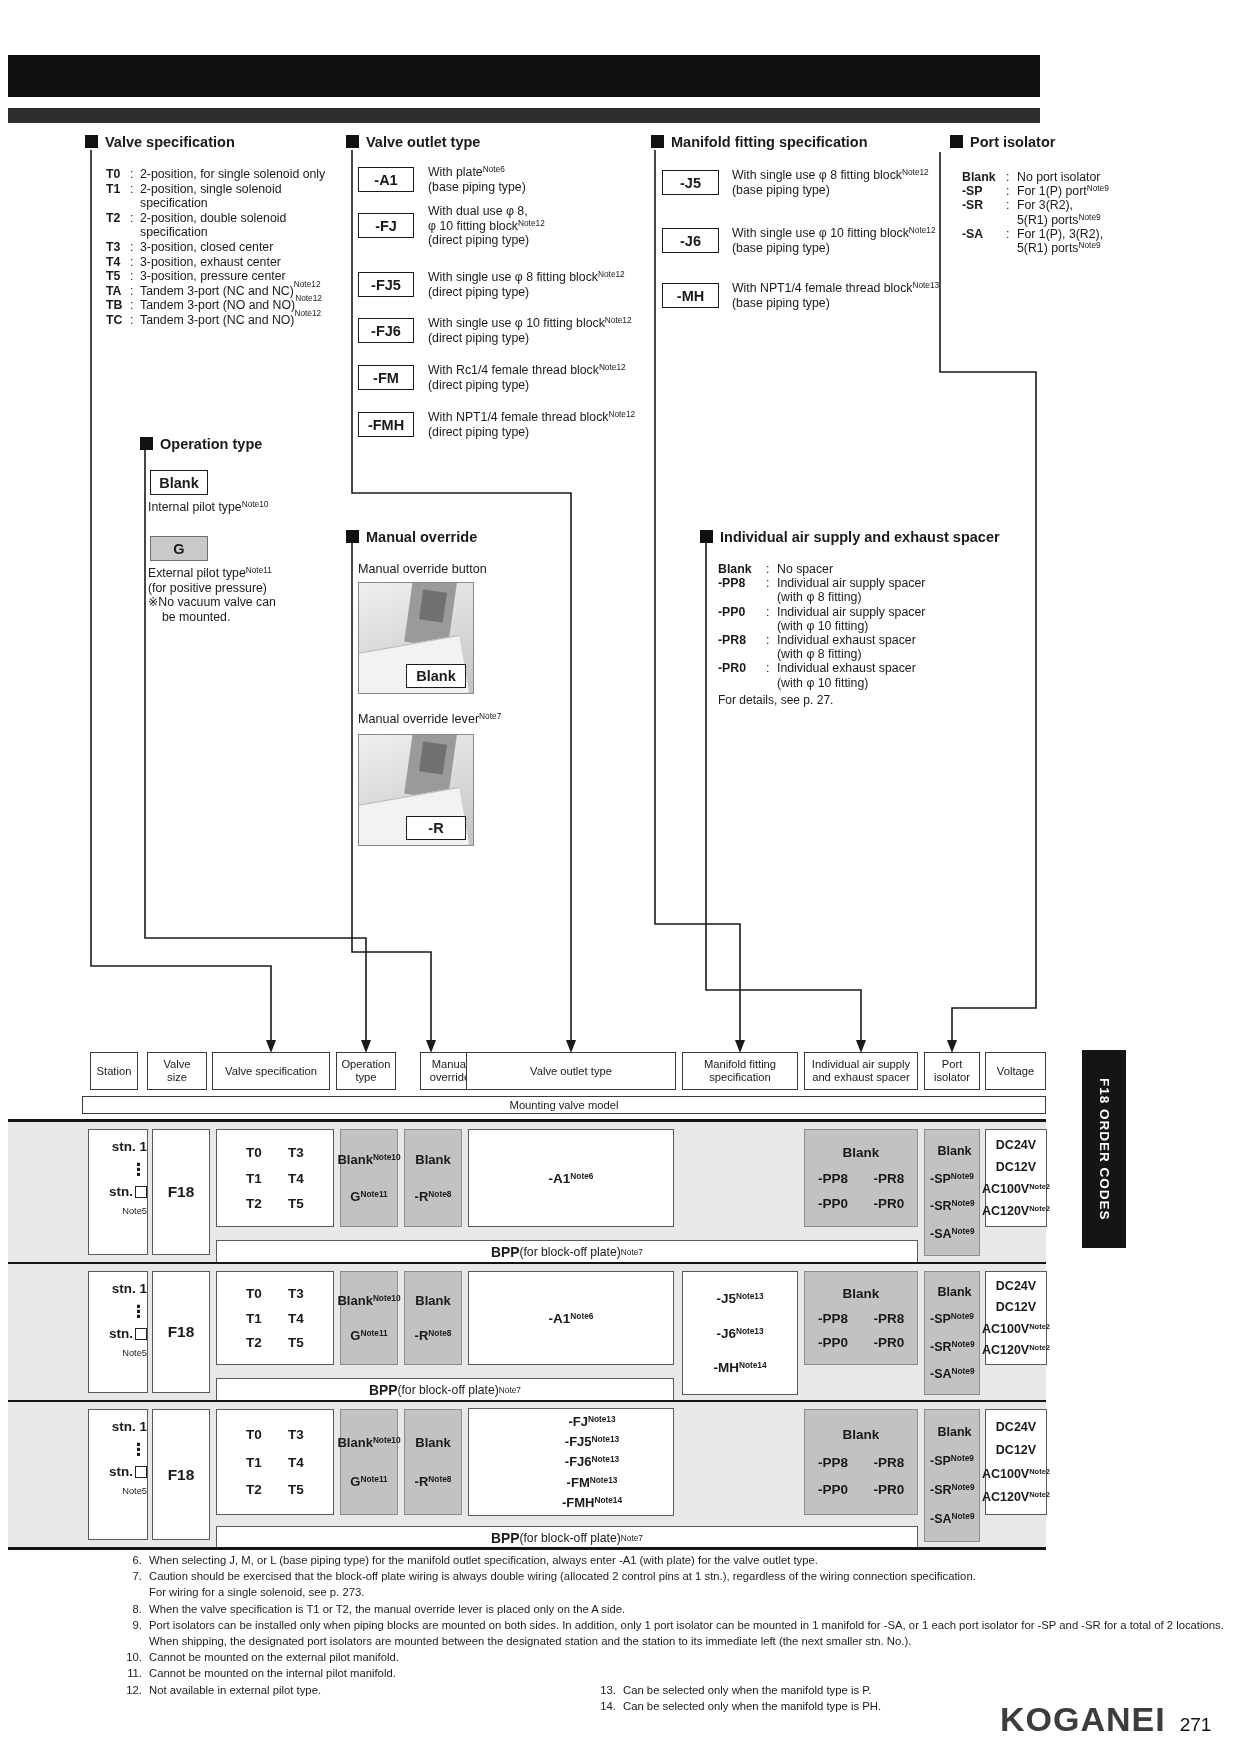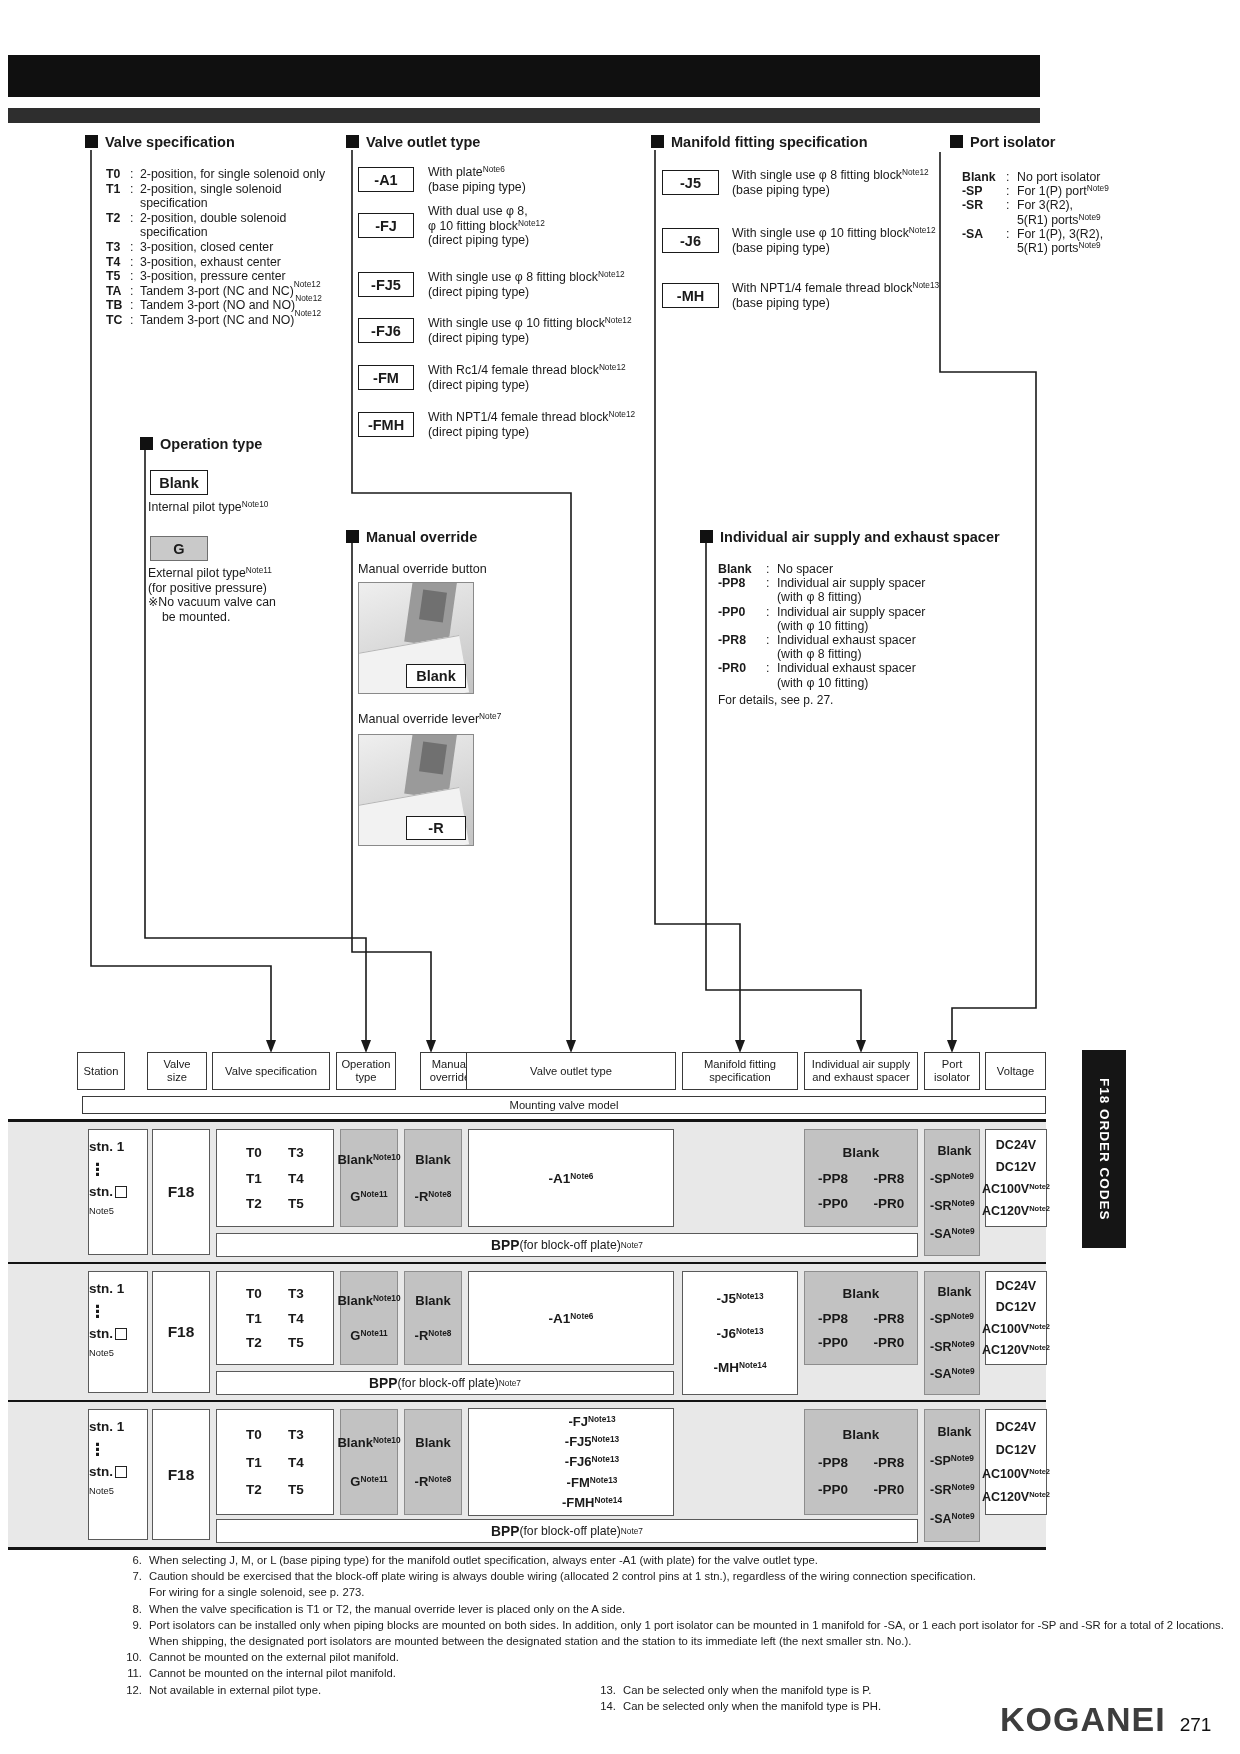--- a/index.html
+++ b/index.html
@@ -51,21 +51,21 @@
          font-size:11.2px; line-height:12.6px; white-space:pre-line; z-index:3; }
   .mbar { position:absolute; left:82px; top:1096px; width:964px; height:18px; background:#fff; border:1.3px solid #3a3a3a;
           display:flex; align-items:center; justify-content:center; font-size:11.2px; z-index:3; }
 
   .rowbg { position:absolute; left:8px; width:1038px; background:#e8e8e8; z-index:2; }
   .hline { position:absolute; left:8px; width:1038px; background:#141414; z-index:3; }
 
   .cell { position:absolute; background:#fff; border:1px solid #5a5a5a; }
   .cell.g { background:#c2c2c2; border-color:#8d8d8d; }
 
-  .c-station { left:80px; width:60px; display:flex; flex-direction:column; align-items:flex-start; padding-top:9px; }
+  .c-station { left:80px; width:60px; display:flex; flex-direction:column; align-items:flex-end; padding-top:9px; }
   .st-top { font-weight:bold; font-size:13.5px; }
   .st-dots { font-weight:bold; font-size:17px; margin:5px 0 4px; }
   .st-bot { font-weight:bold; font-size:13.5px; display:flex; align-items:center; gap:2px; }
   .sq { width:12px; height:12px; border:1.3px solid #222; display:inline-block; }
   .st-note { font-size:9.3px; margin-top:7px; }
 
   .c-size { left:144px; width:58px; display:flex; align-items:center; justify-content:center; font-weight:bold; font-size:15.5px; }
   .c-vspec { left:208px; width:118px; display:grid; grid-template-columns:1fr 1fr; align-content:space-evenly; justify-items:center; font-weight:bold; font-size:13.5px; padding:4px 16px; }
   .c-op { left:332px; width:58px; }
   .c-mo { left:396px; width:58px; }
@@ -73,21 +73,21 @@
   .c-out { left:460px; width:206px; display:flex; align-items:center; justify-content:center; font-weight:bold; font-size:13.5px; }
   .c-outm { left:460px; width:206px; font-size:13px; }
   .c-man { left:674px; width:116px; font-size:13.5px; }
   .c-spc { left:796px; width:114px; display:flex; flex-direction:column; align-items:center; justify-content:space-evenly; font-weight:bold; font-size:13.5px; padding:4px 0; }
   .sp-row { display:flex; width:100%; }
   .sp-row span { flex:1; text-align:center; }
   .c-iso { left:916px; width:56px; display:flex; flex-direction:column; justify-content:space-evenly; align-items:flex-start; padding-left:5px; font-weight:bold; font-size:12.5px; }
   .c-iso > span:first-child { align-self:center; }
   .c-volt { left:977px; width:62px; font-size:12.5px; }
   .c-volt sup.s { font-size:7.5px; }
-  .c-bpp { left:208px; display:flex; align-items:center; justify-content:center; font-size:12.2px; }
+  .c-bpp { left:208px; display:flex; align-items:center; justify-content:center; font-size:12.2px;margin-top:7px; }
   .c-bpp b { font-size:13.8px; }
 
   
   .notes { position:absolute; left:80px; top:1552px; width:1152px; font-size:11.3px; line-height:16.2px; color:#1c1c1c; }
   .nrow { display:flex; }
   .nlab { width:38px; flex:none; }
   .nnum { width:24px; flex:none; text-align:right; margin-right:7px; }
   .ntext { flex:1; white-space:pre-line; }
   .notes2 { position:absolute; left:592px; top:1682px; font-size:11.3px; line-height:16.2px; }
 
@@ -365,21 +365,21 @@
         <b>-PR0</b>
         <span class="c">:</span>
       <span class="dd">
           <div>Individual exhaust spacer</div>
           <div>(with φ 10 fitting)</div>
         </span>
       </div>
     <div style="font-size:12px; margin-top:3px;">For details, see p. 27.</div>
   </div>
 
-  <div class="hdr" style="left:77px;  width:48px;">Station</div>
+  <div class="hdr" style="left:90px;  width:48px;">Station</div>
   <div class="hdr" style="left:147px; width:60px;">Valve
 size</div>
   <div class="hdr" style="left:212px; width:118px;">Valve specification</div>
   <div class="hdr" style="left:336px; width:60px;">Operation
 type</div>
   <div class="hdr" style="left:420px; width:60px;">Manual
 override</div>
   <div class="hdr" style="left:466px; width:210px;">Valve outlet type</div>
   <div class="hdr" style="left:682px; width:116px;">Manifold fitting
 specification</div>

